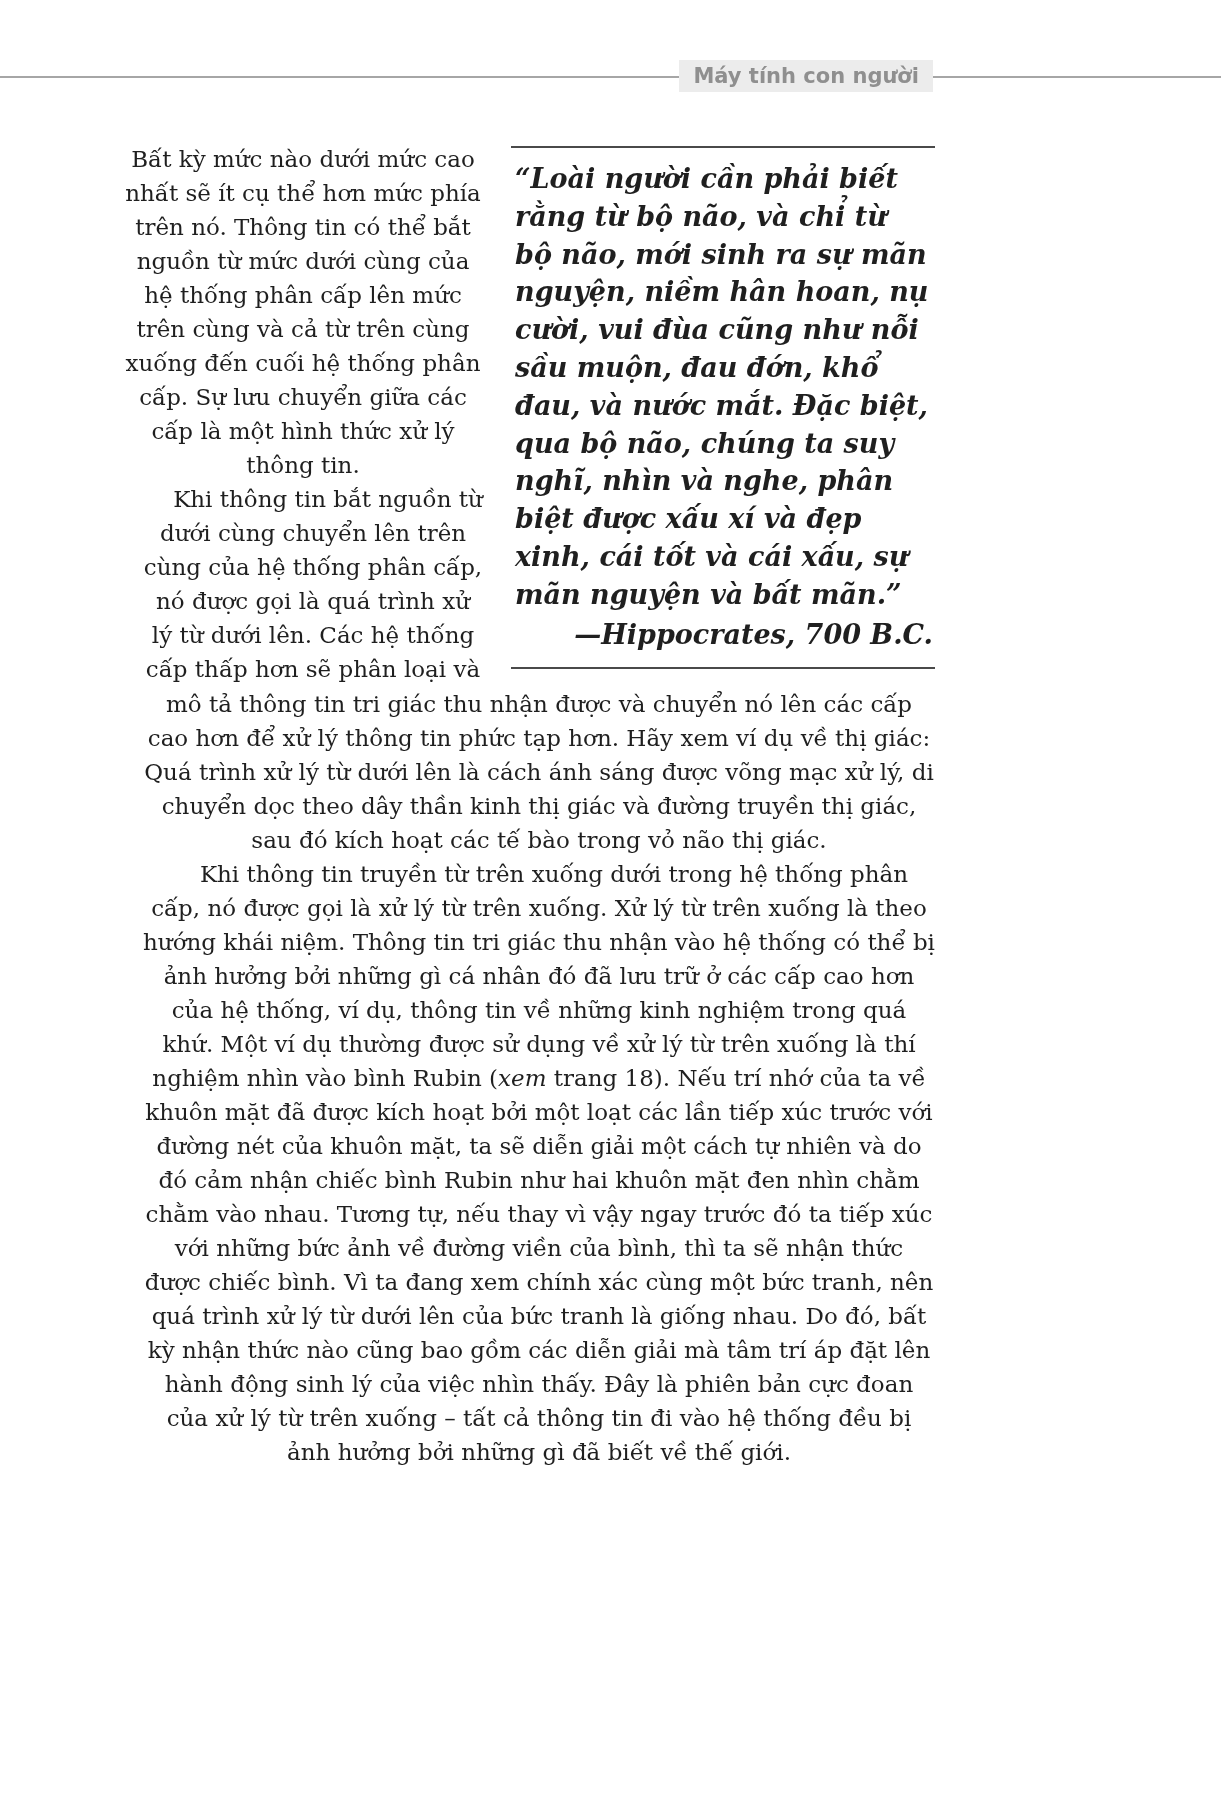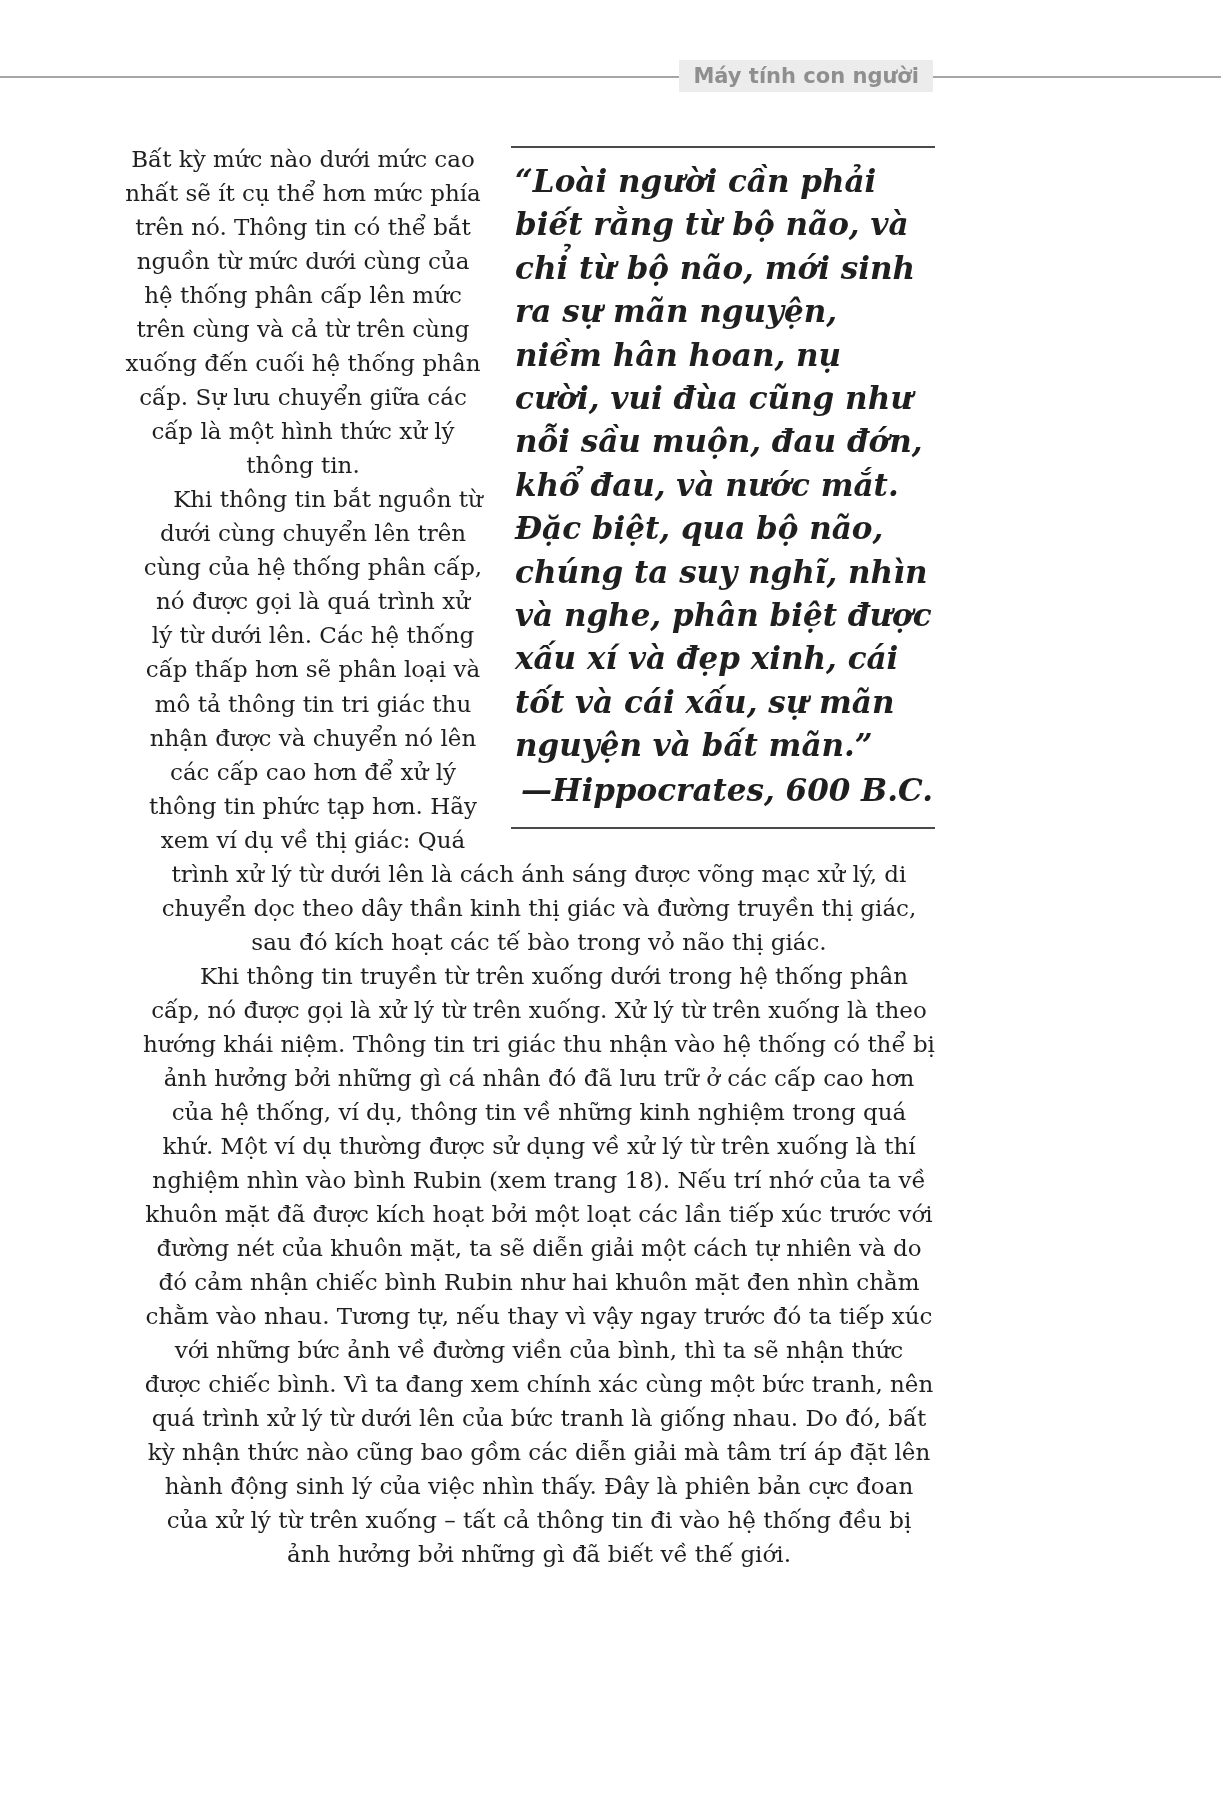--- a/index.html
+++ b/index.html
@@ -40,33 +40,33 @@
   }
   .quote-box {
     float: right;
     width: 424px;
     margin: 4px 0 14px 28px;
     padding: 12px 2px 14px 4px;
     border-top: 2px solid var(--quote-rule, #4a4a4a);
     border-bottom: 2px solid var(--quote-rule, #4a4a4a);
     font-weight: bold;
     font-style: italic;
-    font-size: 31px;
+    font-size: 27px;
     line-height: 1.4;
     color: var(--text, #1f1f1f);
   }
   .quote-attr { text-align: right; margin-top: 2px; }
 
   .para {
     font-size: 23px;
     line-height: 1.48;
     text-align: center;
   }
   .para.indent { text-indent: 30px; margin-left: 20px; }
-  .italic { }
+  .italic { font-style: italic; }
 
   
   .page-footer { position: absolute; top: 1494px; left: 0; right: 0; height: 36px; }
   .foot-rule {
     position: absolute; top: 17px; left: 0; right: 0;
     border-top: 2px solid var(--rule, #a6a6a6);
   }
   .page-number {
     position: absolute; top: 0; right: 289px;
     background: var(--pagenum-bg, #d9d9d9);
@@ -83,21 +83,21 @@
 <div class="page">
 
   <header class="running-head">
     <div class="head-rule"></div>
     <span class="head-label">Máy tính con người</span>
   </header>
 
   <main class="content">
     <aside class="quote-box">
       <p class="quote-text">“Loài người cần phải biết rằng từ bộ não, và chỉ từ bộ não, mới sinh ra sự mãn nguyện, niềm hân hoan, nụ cười, vui đùa cũng như nỗi sầu muộn, đau đớn, khổ đau, và nước mắt. Đặc biệt, qua bộ não, chúng ta suy nghĩ, nhìn và nghe, phân biệt được xấu xí và đẹp xinh, cái tốt và cái xấu, sự mãn nguyện và bất mãn.”</p>
-      <p class="quote-attr">—Hippocrates, 600 B.C.</p>
+      <p class="quote-attr">—Hippocrates, 700 B.C.</p>
     </aside>
     <div id="body-text">
         <p class="para"><span>Bất kỳ mức nào dưới mức cao nhất sẽ ít cụ thể hơn mức phía trên nó. Thông tin có thể bắt nguồn từ mức dưới cùng của hệ thống phân cấp lên mức trên cùng và cả từ trên cùng xuống đến cuối hệ thống phân cấp. Sự lưu chuyển giữa các cấp là một hình thức xử lý thông tin.</span></p>
         <p class="para indent"><span>Khi thông tin bắt nguồn từ dưới cùng chuyển lên trên cùng của hệ thống phân cấp, nó được gọi là quá trình xử lý từ dưới lên. Các hệ thống cấp thấp hơn sẽ phân loại và mô tả thông tin tri giác thu nhận được và chuyển nó lên các cấp cao hơn để xử lý thông tin phức tạp hơn. Hãy xem ví dụ về thị giác: Quá trình xử lý từ dưới lên là cách ánh sáng được võng mạc xử lý, di chuyển dọc theo dây thần kinh thị giác và đường truyền thị giác, sau đó kích hoạt các tế bào trong vỏ não thị giác.</span></p>
         <p class="para indent"><span>Khi thông tin truyền từ trên xuống dưới trong hệ thống phân cấp, nó được gọi là xử lý từ trên xuống. Xử lý từ trên xuống là theo hướng khái niệm. Thông tin tri giác thu nhận vào hệ thống có thể bị ảnh hưởng bởi những gì cá nhân đó đã lưu trữ ở các cấp cao hơn của hệ thống, ví dụ, thông tin về những kinh nghiệm trong quá khứ. Một ví dụ thường được sử dụng về xử lý từ trên xuống là thí nghiệm nhìn vào bình Rubin (</span><span class="italic">xem</span><span> trang 18). Nếu trí nhớ của ta về khuôn mặt đã được kích hoạt bởi một loạt các lần tiếp xúc trước với đường nét của khuôn mặt, ta sẽ diễn giải một cách tự nhiên và do đó cảm nhận chiếc bình Rubin như hai khuôn mặt đen nhìn chằm chằm vào nhau. Tương tự, nếu thay vì vậy ngay trước đó ta tiếp xúc với những bức ảnh về đường viền của bình, thì ta sẽ nhận thức được chiếc bình. Vì ta đang xem chính xác cùng một bức tranh, nên quá trình xử lý từ dưới lên của bức tranh là giống nhau. Do đó, bất kỳ nhận thức nào cũng bao gồm các diễn giải mà tâm trí áp đặt lên hành động sinh lý của việc nhìn thấy. Đây là phiên bản cực đoan của xử lý từ trên xuống – tất cả thông tin đi vào hệ thống đều bị ảnh hưởng bởi những gì đã biết về thế giới.</span></p>
       </div>
   </main>
 
 
 </div>

